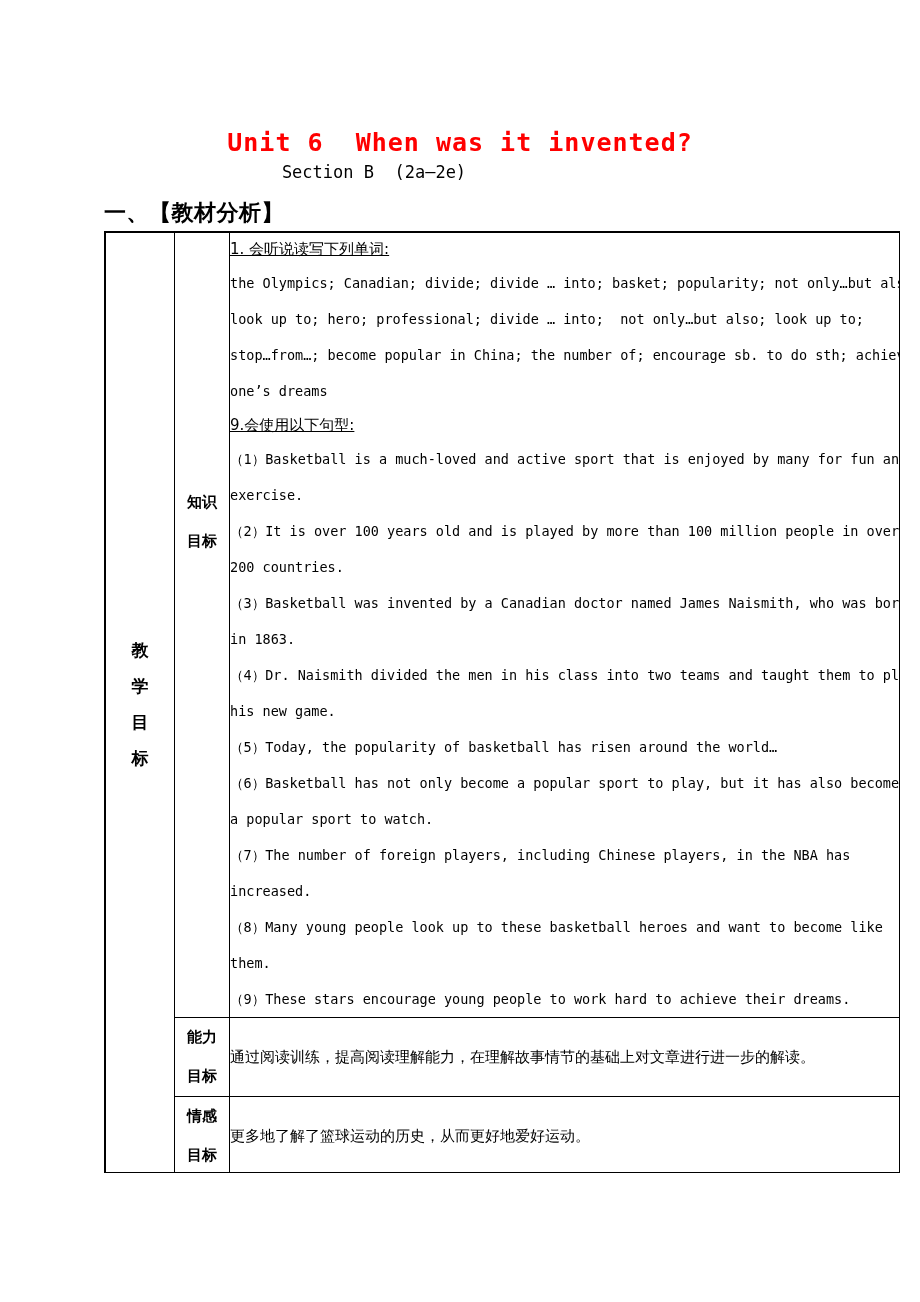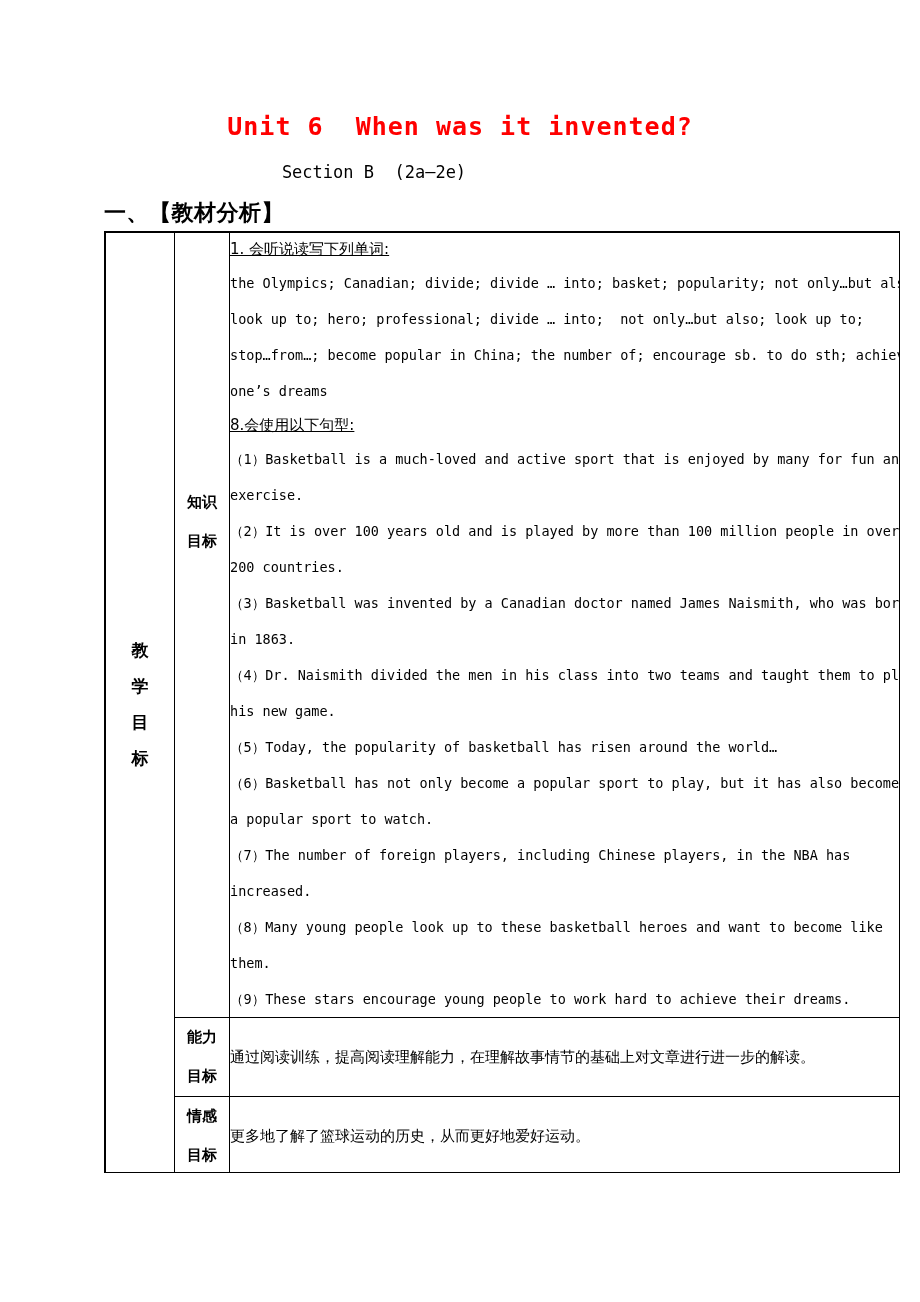--- a/index.html
+++ b/index.html
@@ -19,21 +19,21 @@
   .page {
     position: relative;
     width: 920px;
     height: 1302px;
   }
 
   
   .doc-title {
     position: absolute;
     left: 0;
-    top: 112px;
+    top: 128px;
     width: 920px;
     text-align: center;
     color: #FF0000;
     font-family: "DejaVu Sans Mono", "Liberation Mono", monospace;
     font-weight: bold;
     font-size: 25px;
     letter-spacing: 1px;
     white-space: pre;
   }
   .doc-subtitle {
@@ -169,21 +169,21 @@
             <div style="height:250px"></div>
             <span>知识</span>
             <span>目标</span>
           </td>
           <td class="content-cell">
             <div class="line cjk tight">1. 会听说读写下列单词:</div>
             <div class="line">the Olympics; Canadian; divide; divide … into; basket; popularity; not only…but also;</div>
             <div class="line">look up to; hero; professional; divide … into;  not only…but also; look up to;</div>
             <div class="line">stop…from…; become popular in China; the number of; encourage sb. to do sth; achieve</div>
             <div class="line">one’s dreams</div>
-            <div class="line cjk tight">8.会使用以下句型:</div>
+            <div class="line cjk tight">9.会使用以下句型:</div>
             <div class="line">（1）Basketball is a much-loved and active sport that is enjoyed by many for fun and</div>
             <div class="line">exercise.</div>
             <div class="line">（2）It is over 100 years old and is played by more than 100 million people in over</div>
             <div class="line">200 countries.</div>
             <div class="line">（3）Basketball was invented by a Canadian doctor named James Naismith, who was born</div>
             <div class="line">in 1863.</div>
             <div class="line">（4）Dr. Naismith divided the men in his class into two teams and taught them to play</div>
             <div class="line">his new game.</div>
             <div class="line">（5）Today, the popularity of basketball has risen around the world…</div>
             <div class="line">（6）Basketball has not only become a popular sport to play, but it has also become</div>

